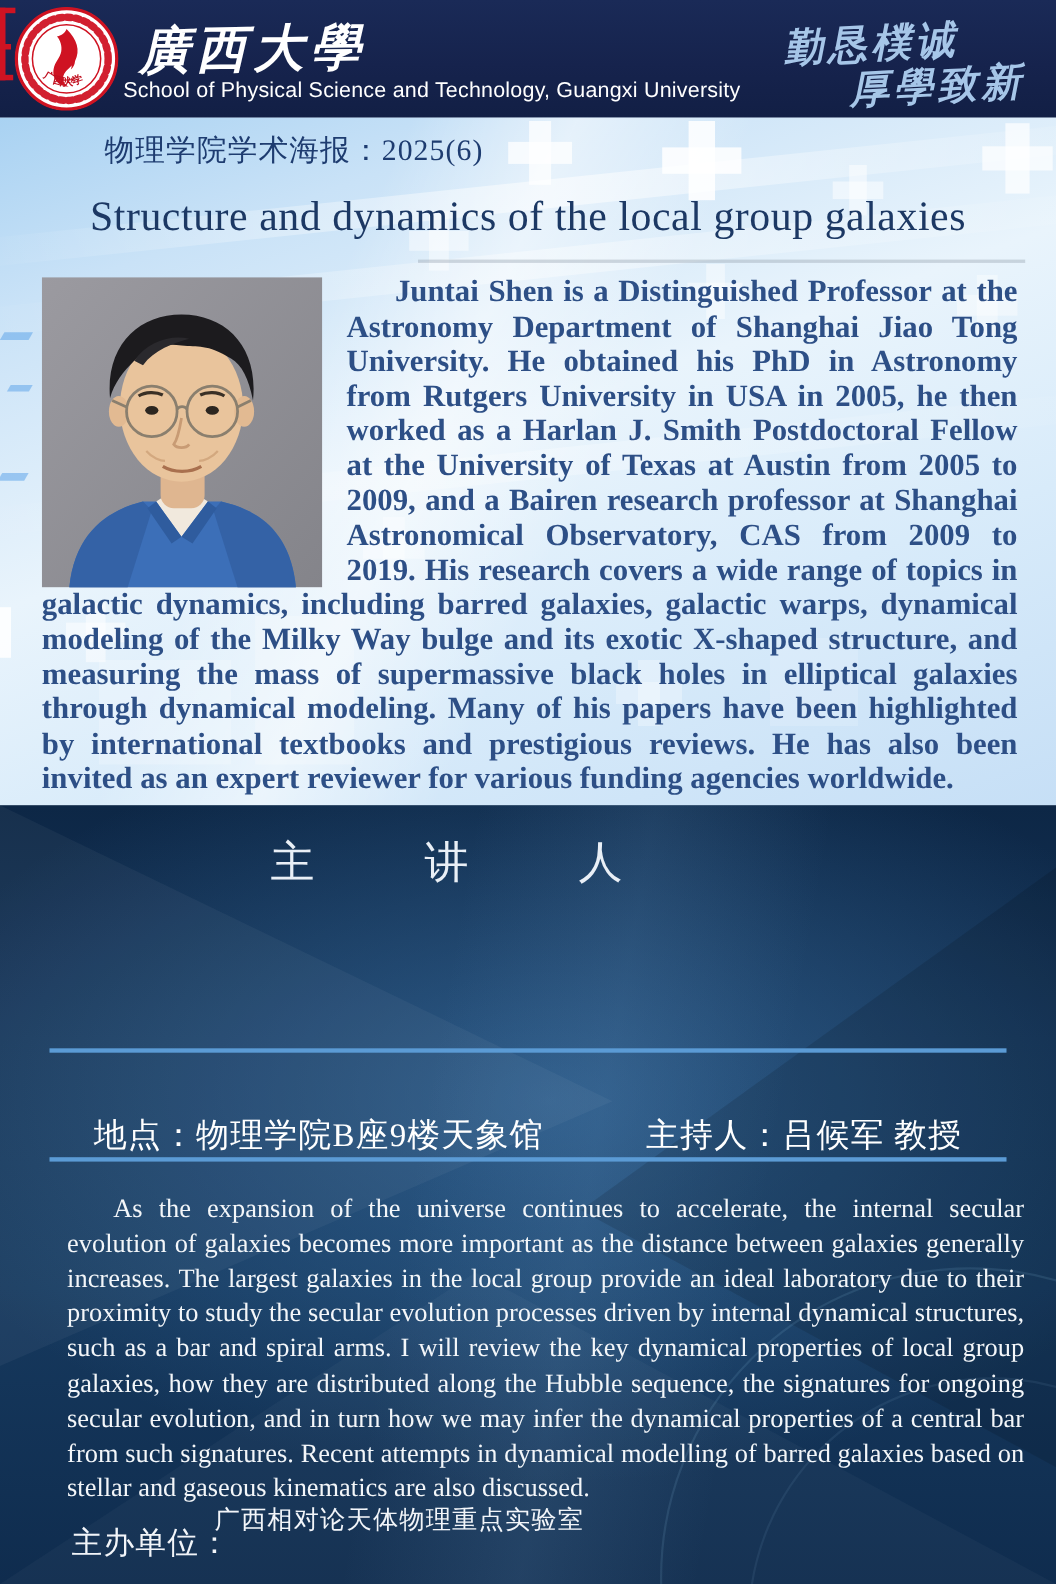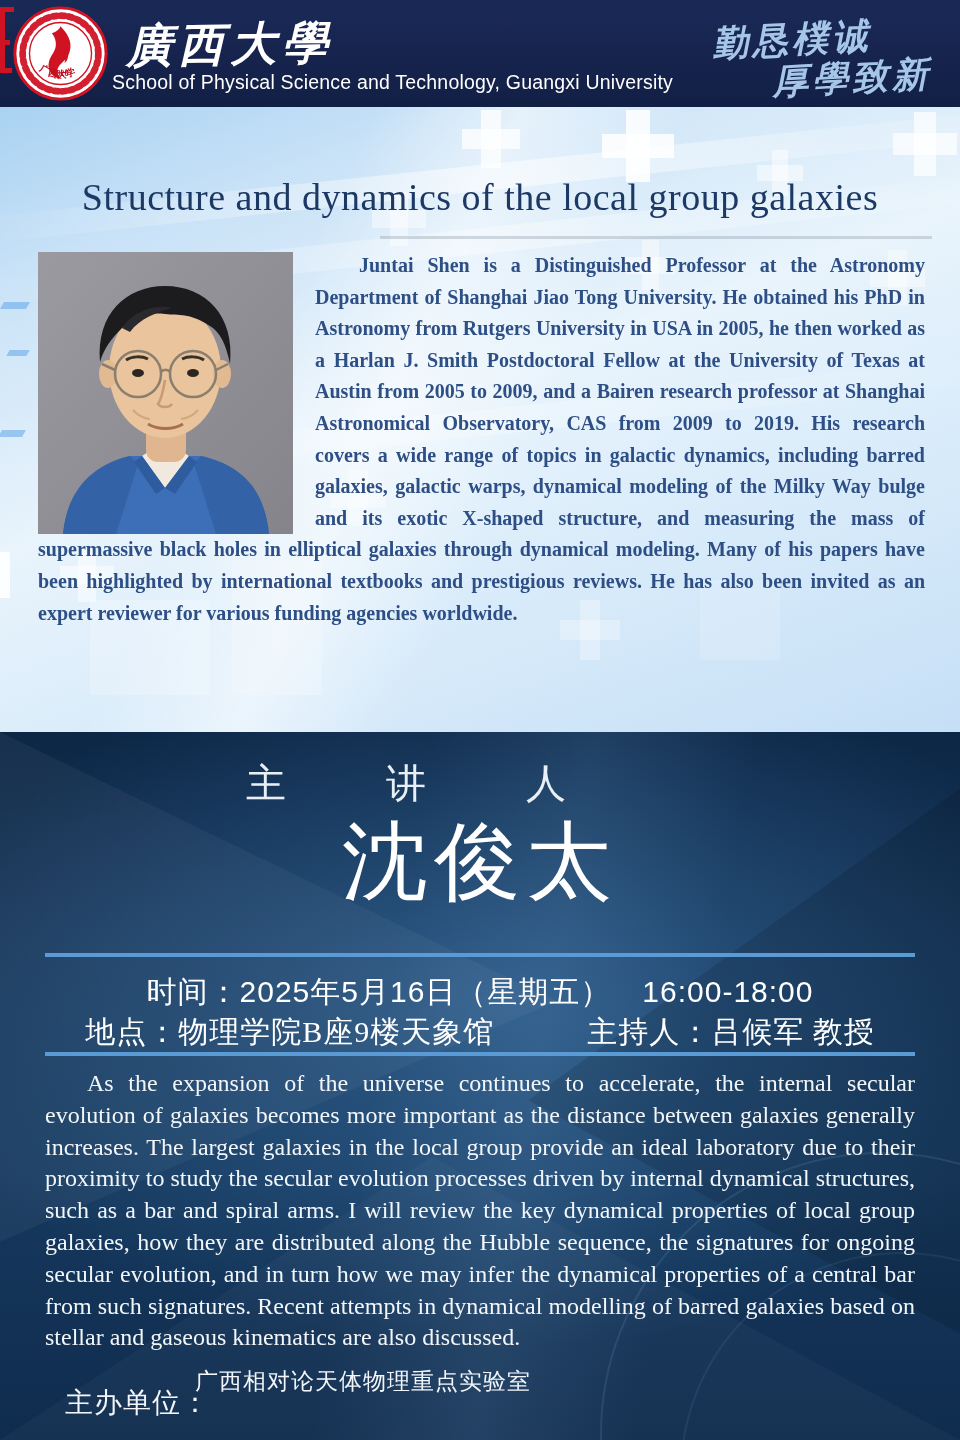--- a/index.html
+++ b/index.html
@@ -42,21 +42,21 @@
   .bluebit{position:absolute;background:rgba(96,166,234,.55);transform:skewX(-30deg);}
   .series{position:absolute;left:95px;top:11px;color:#1e3c70;font-size:27px;
           font-family:"Liberation Serif","DejaVu Serif",serif;letter-spacing:1px;}
   .title{position:absolute;left:0;top:68px;width:960px;text-align:center;color:#1c3864;
          font-family:"Liberation Serif","DejaVu Serif",serif;font-size:38px;letter-spacing:.5px;}
   .title-streak{position:absolute;left:380px;top:129px;width:552px;height:3px;background:rgba(150,162,175,.40);}
   .bio-wrap{position:absolute;left:38px;top:143px;width:887px;}
   .photo{float:left;width:255px;height:282px;margin:2px 22px 0 0;}
   .bio-text{margin:0;text-align:justify;text-indent:44px;color:#2d4f86;
             font-family:"Liberation Serif","DejaVu Serif",serif;font-weight:bold;
-            font-size:20px;line-height:31.6px;}
+            font-size:28px;line-height:31.6px;}
 
   
   .dark{position:absolute;left:0;top:732px;width:960px;height:708px;color:#fff;
         background:
           linear-gradient(100deg,rgba(0,0,0,0) 40%,rgba(120,170,215,.12) 55%,rgba(0,0,0,0) 70%),
           radial-gradient(90% 70% at 52% 38%,rgba(70,130,185,.50),rgba(70,130,185,0) 70%),
           linear-gradient(180deg,#0d2746 0%,#143356 30%,#16395e 62%,#0f2c4e 100%);}
   .tri{position:absolute;left:0;top:0;width:100%;height:100%;}
   .tri1{clip-path:polygon(0 0,58% 38%,0 72%);background:rgba(255,255,255,.045);}
   .tri2{clip-path:polygon(100% 8%,55% 52%,100% 85%);background:rgba(0,0,0,.12);}
@@ -67,21 +67,21 @@
   .spk-label{position:absolute;left:0;top:24px;width:824px;text-align:center;color:#e9eff6;
              font-size:40px;letter-spacing:100px;padding-left:88px;box-sizing:border-box;}
   .spk-name{position:absolute;left:0;top:72px;width:960px;text-align:center;color:#ffffff;
             font-size:86px;letter-spacing:6px;}
   .spk-affil{position:absolute;left:0;top:174px;width:960px;text-align:center;color:#f0f4f9;
              font-size:30px;letter-spacing:2px;}
   .hline{position:absolute;left:45px;width:870px;height:4px;background:#5b9bd5;}
   .hl1{top:221px;} .hl2{top:320px;}
   .info{position:absolute;left:0;width:960px;text-align:center;color:#ffffff;font-size:30px;letter-spacing:1px;}
   .info-time{top:240px;} .info-venue{top:280px;font-family:Liberation Serif, serif;}
-  .abstract{position:absolute;left:45px;top:336px;width:870px;margin:0;text-align:justify;
+  .abstract{position:absolute;left:45px;top:336px;width:870px;margin:16px;text-align:justify;
             text-indent:42px;color:#f3f6f9;font-family:"Liberation Serif","DejaVu Serif",serif;
             font-size:24px;line-height:31.8px;}
   .org-label{position:absolute;left:65px;top:652px;font-size:28px;color:#f2f5f9;letter-spacing:1px;}
   .org-line{position:absolute;left:195px;font-size:23px;color:#f2f5f9;letter-spacing:1px;}
   .org1{top:634px;} .org2{top:669px;}
 </style>
 </head>
 <body>
 
 <div class="poster">
@@ -134,20 +134,21 @@
 
     <div class="sq" style="left:90px;top:493px;width:120px;height:95px;"></div>
     <div class="sq" style="left:232px;top:453px;width:90px;height:135px;"></div>
     <div class="sq" style="left:700px;top:473px;width:80px;height:80px;opacity:.7;"></div>
     <div class="sq" style="left:0;top:445px;width:10px;height:46px;background:rgba(255,255,255,.85);"></div>
 
     <div class="bluebit" style="left:2px;top:195px;width:26px;height:7px;"></div>
     <div class="bluebit" style="left:8px;top:243px;width:20px;height:6px;"></div>
     <div class="bluebit" style="left:0;top:323px;width:24px;height:7px;"></div>
 
+    <div class="series">物理学院学术海报：2025(6)</div>
     <div class="title">Structure and dynamics of the local group galaxies</div>
     <div class="title-streak"></div>
 
     <div class="bio-wrap">
       <div class="photo">
         <svg width="255" height="282" viewBox="0 0 255 282">
           <defs>
             <linearGradient id="bgg" x1="0" y1="0" x2="1" y2="1">
               <stop offset="0" stop-color="#9b9aa0"></stop>
                 <stop offset="1" stop-color="#84848a"></stop>
@@ -192,24 +193,22 @@
   </div>
 
   <div class="dark">
     <div class="tri tri1"></div>
     <div class="tri tri2"></div>
     <div class="tri tri3"></div>
     <div class="ring ring1"></div>
     <div class="ring ring2"></div>
 
     <div class="spk-label">主讲人</div>
-    <div class="spk-name">沈俊太</div>
 
     <div class="hline hl1"></div>
-    <div class="info info-time">时间：2025年5月16日（星期五）　16:00-18:00</div>
     <div class="info info-venue">地点：物理学院B座9楼天象馆　　　主持人：吕候军 教授</div>
     <div class="hline hl2"></div>
 
     <p class="abstract">As the expansion of the universe continues to accelerate, the internal secular evolution of galaxies becomes more important as the distance between galaxies generally increases. The largest galaxies in the local group provide an ideal laboratory due to their proximity to study the secular evolution processes driven by internal dynamical structures, such as a bar and spiral arms. I will review the key dynamical properties of local group galaxies, how they are distributed along the Hubble sequence, the signatures for ongoing secular evolution, and in turn how we may infer the dynamical properties of a central bar from such signatures.  Recent attempts in dynamical modelling of barred galaxies based on stellar and gaseous kinematics are also discussed.</p>
 
     <div class="org-label">主办单位：</div>
     <div class="org-line org1">广西相对论天体物理重点实验室</div>
   </div>
 
 </div>

